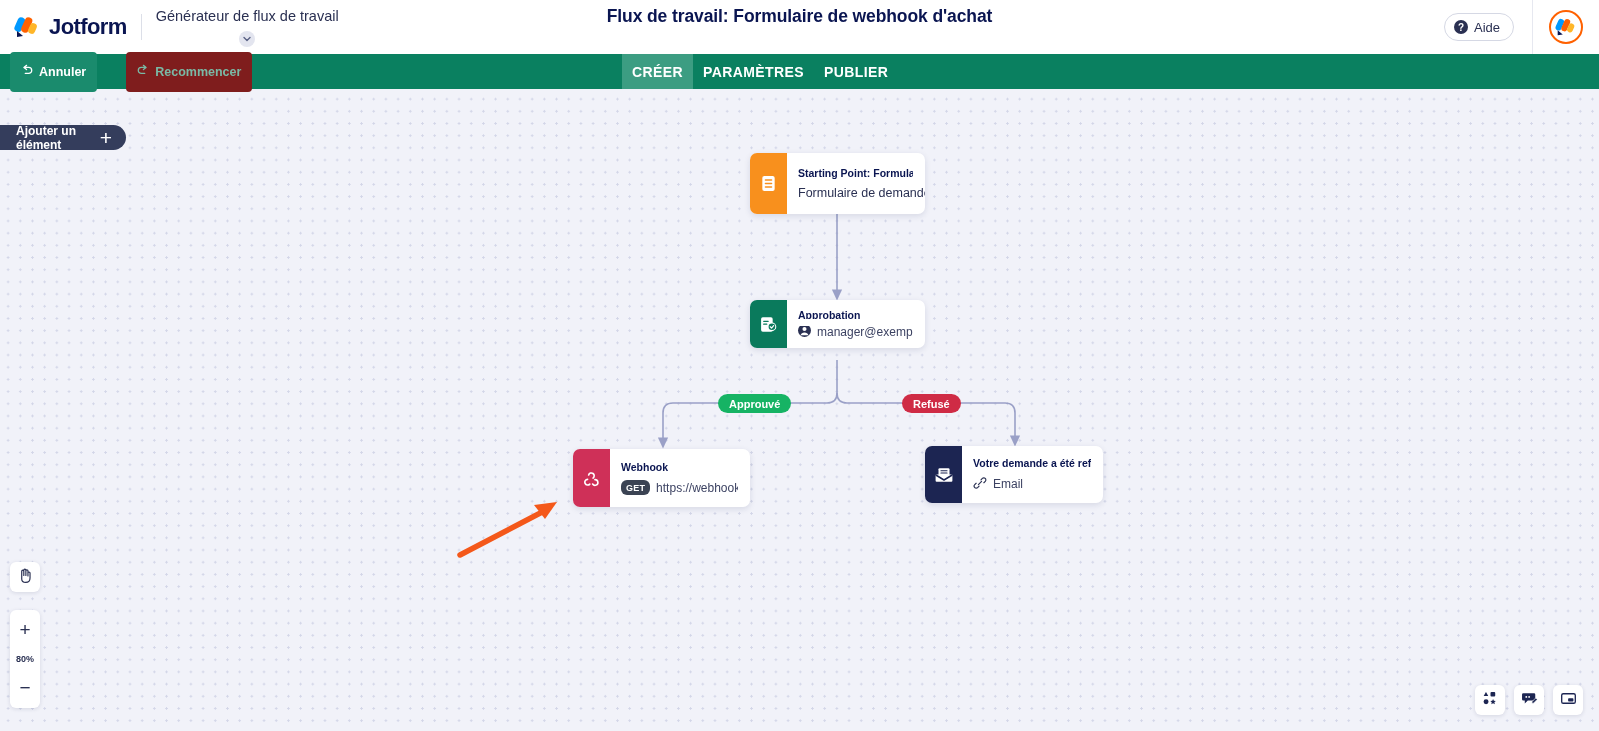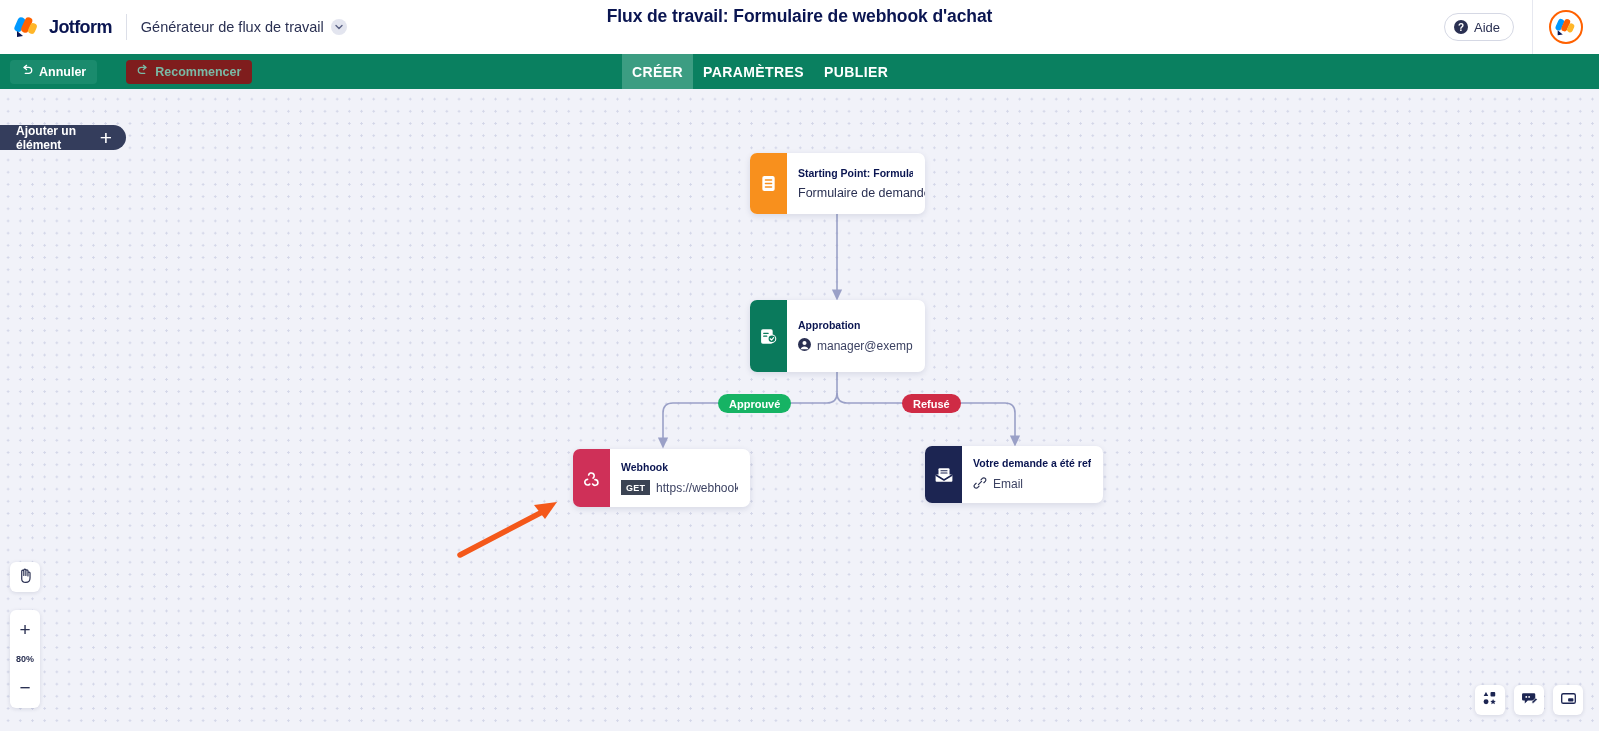--- a/index.html
+++ b/index.html
@@ -13,26 +13,26 @@
   
   .topbar {
     position: absolute; left: 0; top: 0; width: 1599px; height: 54px;
     background: #ffffff;
     display: flex; align-items: center;
     z-index: 40;
   }
   .logo-wrap { display: flex; align-items: center; padding-left: 14px; gap: 9px; }
   .logo-mark { width: 26px; height: 26px; position: relative; }
   .logo-text {
-    font-size: 18px; font-weight: bold; color: #0a1551; letter-spacing: -0.6px;
+    font-size: 22px; font-weight: bold; color: #0a1551; letter-spacing: -0.6px;
   }
   .vdiv { width: 1px; height: 26px; background: #dcdfe8; margin: 0 14px; }
   .gen-label {
     font-size: 14.5px; color: #2a3052;
-    display: flex; align-items: center; gap: 7px;
+    display: flex; align-items: center; gap: 7px; flex-direction: column;
   }
   .chev-circle {
     width: 16px; height: 16px; border-radius: 50%;
     background: #e3e5ef; display: inline-flex;
     align-items: center; justify-content: center;
   }
   .title-block {
     position: absolute; left: 0; top: 6px; width: 1599px;
     text-align: center; pointer-events: none;
   }
@@ -65,21 +65,21 @@
     background: #fff; position: relative; overflow: hidden;
   }
 
   
   .navbar {
     position: absolute; left: 0; top: 54px; width: 1599px; height: 35px;
     background: #0a8060; display: flex; align-items: center; z-index: 40;
   }
   .nav-left { display: flex; align-items: center; gap: 8px; padding-left: 10px; }
   .ghost-btn {
-    height: 24px; border-radius: 4px; padding: 0 11px;
+    height: 40px; border-radius: 4px; padding: 0 11px;
     display: flex; align-items: center; gap: 6px;
     font-size: 12.5px; font-weight: bold; color: #ffffff;
     background: #1a8b6d; cursor: pointer; border: none;
   }
   .ghost-btn.dim { color: #7ab9a5; background: #7f1d1d; margin-left: 21px; }
   .tabs { position: absolute; left: 622px; top: 0; display: flex; height: 35px; }
   .tab {
     height: 35px; padding: 0 10px;
     display: flex; align-items: center; justify-content: center;
     font-size: 14px; font-weight: bold; color: #fff;
@@ -178,21 +178,21 @@
     font-size: 10.5px; font-weight: bold; color: #0a1551;
     white-space: nowrap; overflow: hidden;
   }
   .node .n-sub {
     font-size: 12px; color: #3c4262; display: flex; align-items: center;
     gap: 6px; white-space: nowrap; overflow: hidden;
   }
   .node .n-sub-plain { font-size: 12.5px; color: #2a3052; white-space: nowrap; }
   .verb-chip {
     background: #3b4353; color: #fff; font-size: 9px; font-weight: bold;
-    padding: 2.5px 5px; border-radius: 0; letter-spacing: .2px;
+    padding: 2.5px 5px; border-radius: 6px; letter-spacing: .2px;
   }
 
   
   .pill {
     position: absolute; z-index: 12;
     height: 19px; border-radius: 10px; padding: 0 11px;
     display: flex; align-items: center; justify-content: center;
     font-size: 11px; font-weight: bold; color: #fff;
   }
 
@@ -304,21 +304,21 @@
         <rect x="6" y="9.2" width="8" height="1.6" rx=".8" fill="#f8901d"></rect>
         <rect x="6" y="12.9" width="8" height="1.6" rx=".8" fill="#f8901d"></rect>
       </svg>
     </div>
     <div class="body">
       <div class="n-title">Starting Point: Formulaire</div>
       <div class="n-sub-plain">Formulaire de demande d'...</div>
     </div>
   </div>
 
-  <div class="node" style="left:750px; top:211px; width:175px; height:72px;">
+  <div class="node" style="left:750px; top:211px; width:175px; height:48px;">
     <div class="icon-col" style="background:#0a7a5c;">
       <svg width="19" height="19" viewBox="0 0 20 20">
         <path d="M4 2.4 h8.6 a1.8 1.8 0 0 1 1.8 1.8 v11.6 a1.8 1.8 0 0 1 -1.8 1.8 H4 a1.8 1.8 0 0 1 -1.8 -1.8 V4.2 A1.8 1.8 0 0 1 4 2.4 z" fill="#fff"></path>
         <rect x="4.3" y="6" width="6" height="1.3" rx=".65" fill="#0a7a5c"></rect>
         <rect x="4.3" y="9" width="4.5" height="1.3" rx=".65" fill="#0a7a5c"></rect>
         <circle cx="13.6" cy="12.4" r="4.6" fill="#fff"></circle>
         <circle cx="13.6" cy="12.4" r="3.5" fill="#0a7a5c"></circle>
         <path d="M11.9 12.4 L13.2 13.7 L15.4 11.1" stroke="#fff" stroke-width="1.25" fill="none" stroke-linecap="round" stroke-linejoin="round"></path>
       </svg>
     </div>

